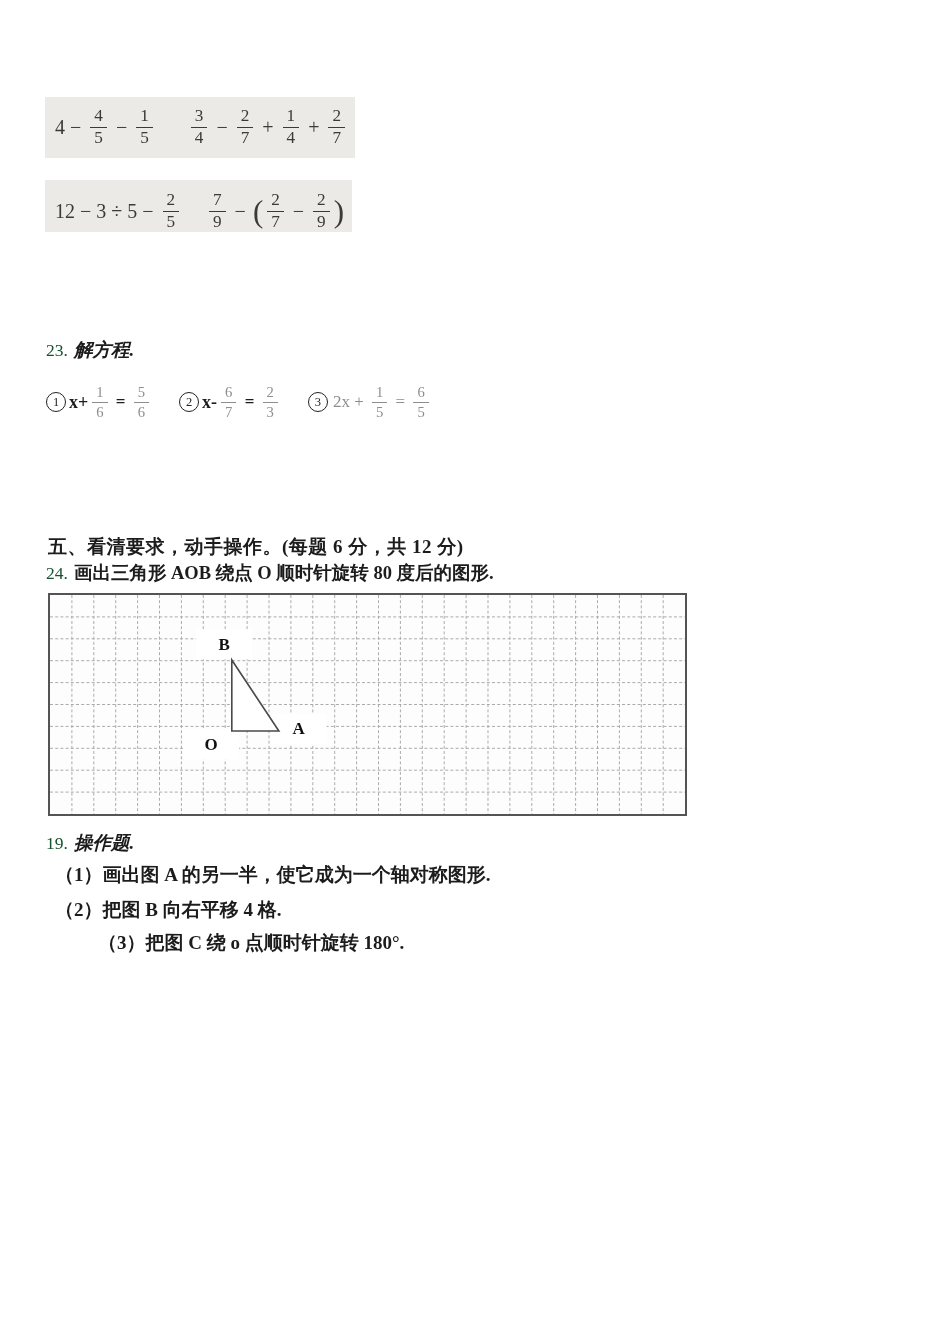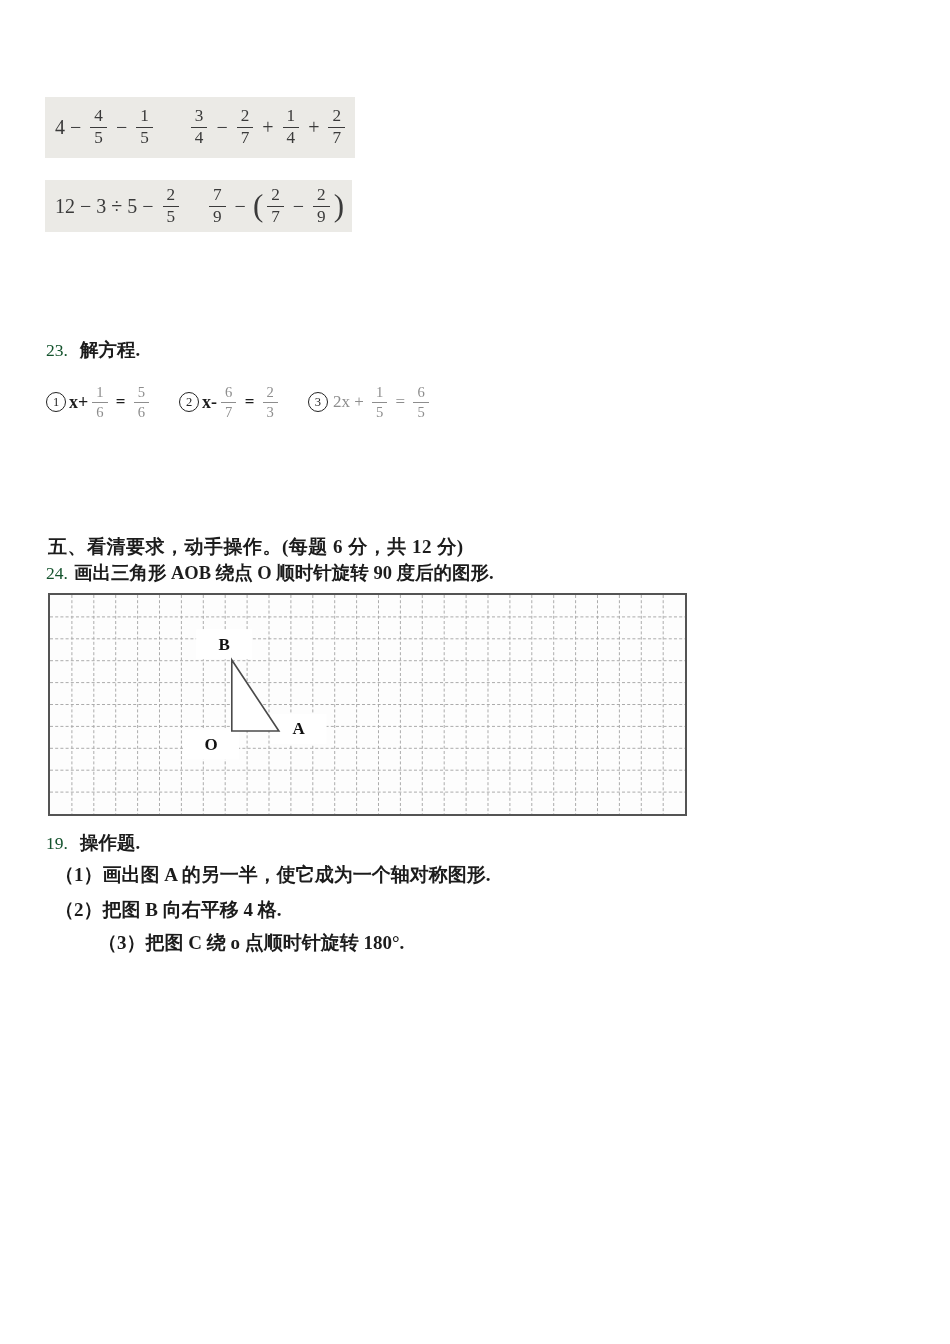--- a/index.html
+++ b/index.html
@@ -21,21 +21,21 @@
   .math{display:inline-flex;align-items:center;gap:2px;white-space:pre;}
   .frac{display:inline-block;text-align:center;font-size:0.86em;line-height:1.1;margin:0 2px;}
   .frac .num{display:block;padding:0 4px 1px 4px;}
   .frac .den{display:block;border-top:1.4px solid currentColor;padding:1px 4px 0 4px;}
   .paren{font-size:1.55em;font-weight:400;line-height:0.9;}
   .g{color:#8d8d8d;}
   .b{font-weight:700;}
 
   
   .h-num{font-size:17.5px;color:#14532d;}
-  .h-title{font-size:18.5px;font-weight:700;margin-left:12px;}
+  .h-title{font-size:18.5px;font-weight:700;margin-left:6px;font-style:italic;}
   .eq-row{display:flex;align-items:center;gap:28px;font-size:17px;}
   .equation{display:inline-flex;align-items:center;gap:2px;}
   .circ{
     width:18px;height:18px;border:1.2px solid #222;border-radius:50%;
     display:inline-flex;align-items:center;justify-content:center;
     font-size:12.5px;color:#222;flex:none;margin-right:1px;
   }
   .lead{font-weight:700;font-size:18px;}
 
   
@@ -48,21 +48,21 @@
   .grid-wrap{border:2px solid #545454;line-height:0;background:#fdfdfd;}
 </style>
 </head>
 <body>
 
 <div class="abs calc-box" style="left:45px;top:97px;width:310px;height:61px;">
   <span class="math expr-left"><span>4 − </span><span class="frac"><span class="num">4</span><span class="den">5</span></span><span> − </span><span class="frac"><span class="num">1</span><span class="den">5</span></span></span>
   <span class="math expr-right"><span class="frac"><span class="num">3</span><span class="den">4</span></span><span> − </span><span class="frac"><span class="num">2</span><span class="den">7</span></span><span> + </span><span class="frac"><span class="num">1</span><span class="den">4</span></span><span> + </span><span class="frac"><span class="num">2</span><span class="den">7</span></span></span>
 </div>
 
-<div class="abs calc-box" style="left:45px;top:180px;width:307px;height:52px;">
+<div class="abs calc-box" style="left:45px;top:180px;width:307px;height:52px;align-items:flex-end;">
   <span class="math expr-left"><span>12 − 3 ÷ 5 − </span><span class="frac"><span class="num">2</span><span class="den">5</span></span></span>
   <span class="math expr-right"><span class="frac"><span class="num">7</span><span class="den">9</span></span><span> − </span><span class="paren">(</span><span class="frac"><span class="num">2</span><span class="den">7</span></span><span> − </span><span class="frac"><span class="num">2</span><span class="den">9</span></span><span class="paren">)</span></span>
 </div>
 
 <div class="abs" style="left:46px;top:337px;">
   <span class="h-num">23.</span><span class="h-title">解方程.</span>
 </div>
 
 <div class="abs eq-row" style="left:46px;top:374px;height:56px;">
   <span class="equation">
@@ -78,21 +78,21 @@
   <span class="equation">
     <span class="circ">3</span>
     <span class="lead"></span>
     <span class="math"><span class="g">2x + </span><span class="frac g"><span class="num">1</span><span class="den">5</span></span><span class="g"> = </span><span class="frac g"><span class="num">6</span><span class="den">5</span></span></span>
   </span>
 </div>
 
 <div class="abs sec-heading" style="left:48px;top:534px;text-align:right;">五、看清要求，动手操作。(每题 6 分，共 12 分)</div>
 
 <div class="abs q-line" style="left:46px;top:560px;">
-  <span class="h-num">24.</span><span class="q-text">画出三角形 AOB 绕点 O 顺时针旋转 90 度后的图形.</span>
+  <span class="h-num">24.</span><span class="q-text">画出三角形 AOB 绕点 O 顺时针旋转 80 度后的图形.</span>
 </div>
 
 <div class="abs grid-wrap" style="left:48px;top:593px;">
   <svg id="grid-svg" xmlns="http://www.w3.org/2000/svg" viewBox="0 0 635.0999999999999 219" width="635.0999999999999" height="219">
       <line x1="21.9" y1="0" x2="21.9" y2="219" stroke="#ababab" stroke-width="1" stroke-dasharray="3 2.2"></line>
       <line x1="43.8" y1="0" x2="43.8" y2="219" stroke="#ababab" stroke-width="1" stroke-dasharray="3 2.2"></line>
       <line x1="65.7" y1="0" x2="65.7" y2="219" stroke="#ababab" stroke-width="1" stroke-dasharray="3 2.2"></line>
       <line x1="87.6" y1="0" x2="87.6" y2="219" stroke="#ababab" stroke-width="1" stroke-dasharray="3 2.2"></line>
       <line x1="109.5" y1="0" x2="109.5" y2="219" stroke="#ababab" stroke-width="1" stroke-dasharray="3 2.2"></line>
       <line x1="131.4" y1="0" x2="131.4" y2="219" stroke="#ababab" stroke-width="1" stroke-dasharray="3 2.2"></line>

